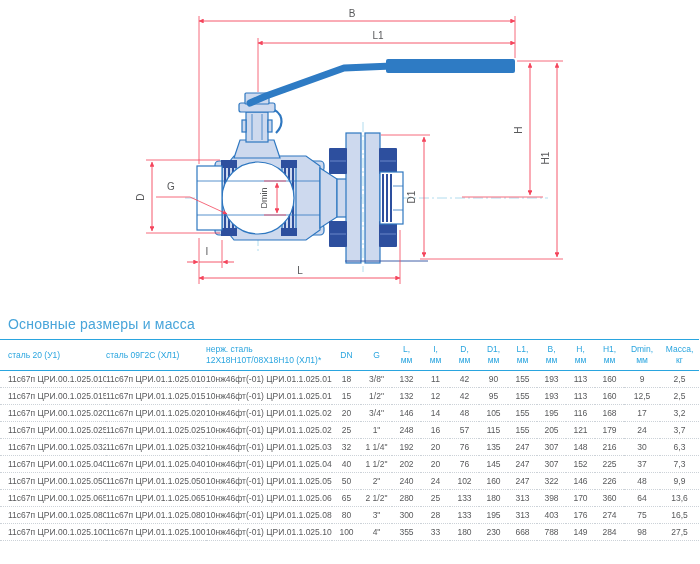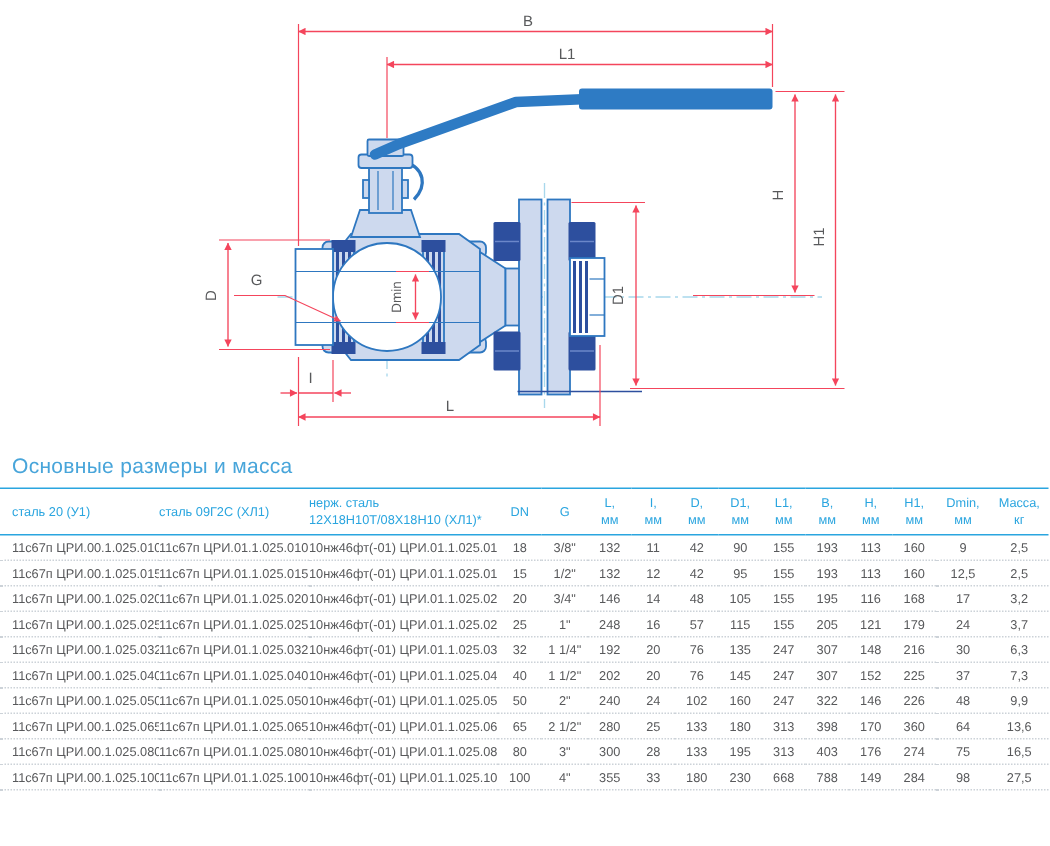--- a/index.html
+++ b/index.html
@@ -1,19 +1,19 @@
 <!DOCTYPE html>
 <html><head>
 <meta charset="utf-8">
 <style>
   html,body{margin:0;padding:0;background:#ffffff;}
   body{width:700px;height:564px;font-family:"Liberation Sans",sans-serif;overflow:hidden;}
   .diagram-wrap{position:relative;width:700px;height:300px;}
   .table-section{width:700px;}
-  .tbl-title{color:#48a5da;font-size:14px;font-weight:400;margin:2px 0 7px 8px;letter-spacing:.2px;}
+  .tbl-title{color:#48a5da;font-size:14px;font-weight:400;margin:16px 0 7px 8px;letter-spacing:.2px;}
   table{border-collapse:collapse;table-layout:fixed;width:699px;border-top:1.5px solid #2aa5df;}
   thead th{color:#2aa5df;font-weight:400;font-size:8.5px;vertical-align:middle;}
   th.grp-des{text-align:left;padding:5px 0 4px 8px;border-bottom:1px dotted #ccd2d8;}
   th.grp-pn{text-align:center;padding:5px 0 4px 0;border-bottom:1px dotted #ccd2d8;}
   th.mat{text-align:left;padding:4px 2px 4px 0;border-bottom:1.5px solid #2aa5df;line-height:1.3;vertical-align:middle;}
   th.mat.first{padding-left:8px;margin-left:24px;}
   th.dim{text-align:center;padding:4px 0;border-bottom:1.5px solid #2aa5df;line-height:1.3;vertical-align:middle;}
   th .hl{display:block;}
   tbody td{font-size:8.5px;color:#58595b;padding:3px 0;white-space:nowrap;overflow:hidden;}
   tbody td.des{text-align:left;}

